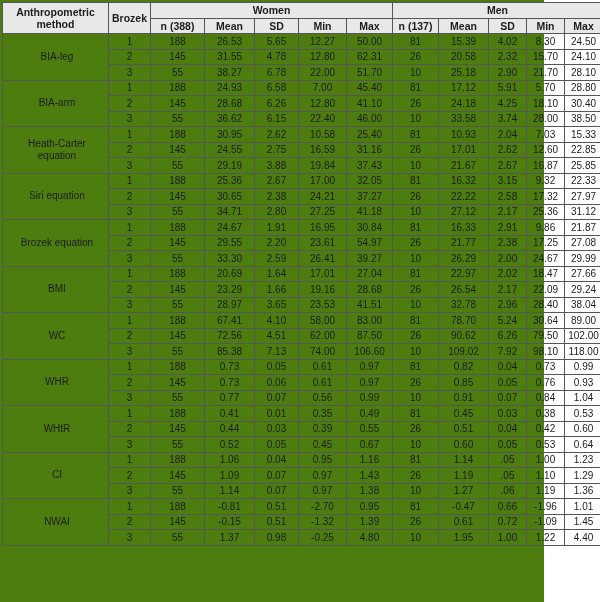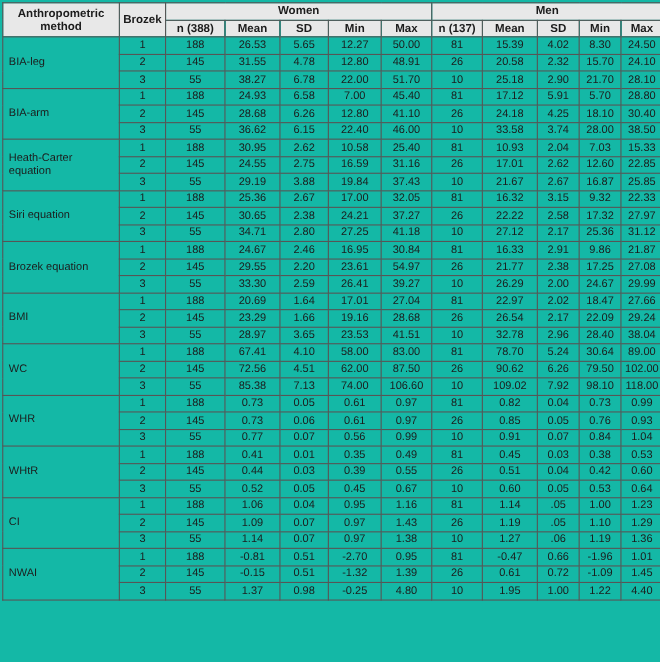--- a/index.html
+++ b/index.html
@@ -2,25 +2,25 @@
 <html><head>
 <meta charset="utf-8">
 <style>
   html, body {
     margin: 0;
     padding: 0;
     background: #ffffff;
     font-family: "Liberation Sans", sans-serif;
   }
   .page {
-    width: 600px;
+    width: 544px;
     height: 602px;
     box-sizing: border-box;
     padding: 2px;
-    background: #14b8a6;
+    background: #4d7c0f;
   }
   table.stats {
     border-collapse: collapse;
     width: 596px;
     table-layout: fixed;
     font-size: 10px;
     color: #1c1c1c;
   }
   table.stats th, table.stats td {
     border: 1px solid #565656;
@@ -33,21 +33,21 @@
     box-sizing: border-box;
   }
   table.stats thead th {
     background: #e8e8e8;
     font-weight: bold;
     font-size: 10.5px;
     white-space: normal;
     line-height: 1.15;
   }
   table.stats td.method {
-    text-align: left;
+    text-align: center;
     padding-left: 5px;
     white-space: normal;
     line-height: 1.2;
   }
 </style>
 </head>
 <body>
 
 <div class="page">
   <table class="stats">
@@ -99,21 +99,21 @@
           <td>4.02</td>
           <td>8.30</td>
           <td>24.50</td>
         </tr>
         <tr>
           <td>2</td>
           <td>145</td>
           <td>31.55</td>
           <td>4.78</td>
           <td>12.80</td>
-          <td>48.91</td>
+          <td>62.31</td>
           <td>26</td>
           <td>20.58</td>
           <td>2.32</td>
           <td>15.70</td>
           <td>24.10</td>
         </tr>
         <tr>
           <td>3</td>
           <td>55</td>
           <td>38.27</td>
@@ -244,21 +244,21 @@
           <td>27.12</td>
           <td>2.17</td>
           <td>25.36</td>
           <td>31.12</td>
         </tr>
         <tr>
           <td rowspan="3" class="method">Brozek equation</td>
           <td>1</td>
           <td>188</td>
           <td>24.67</td>
-          <td>2.46</td>
+          <td>1.91</td>
           <td>16.95</td>
           <td>30.84</td>
           <td>81</td>
           <td>16.33</td>
           <td>2.91</td>
           <td>9.86</td>
           <td>21.87</td>
         </tr>
         <tr>
           <td>2</td>

